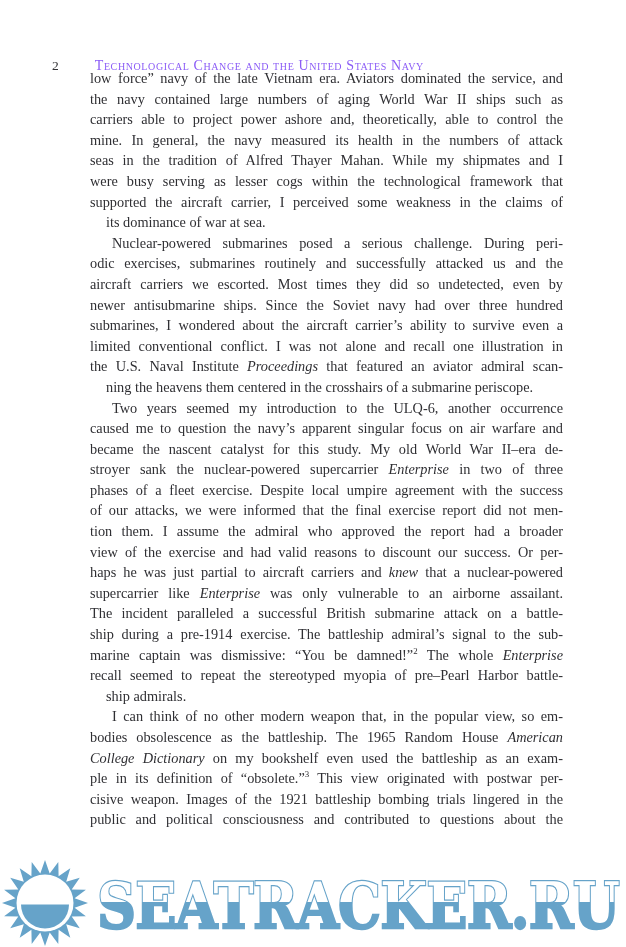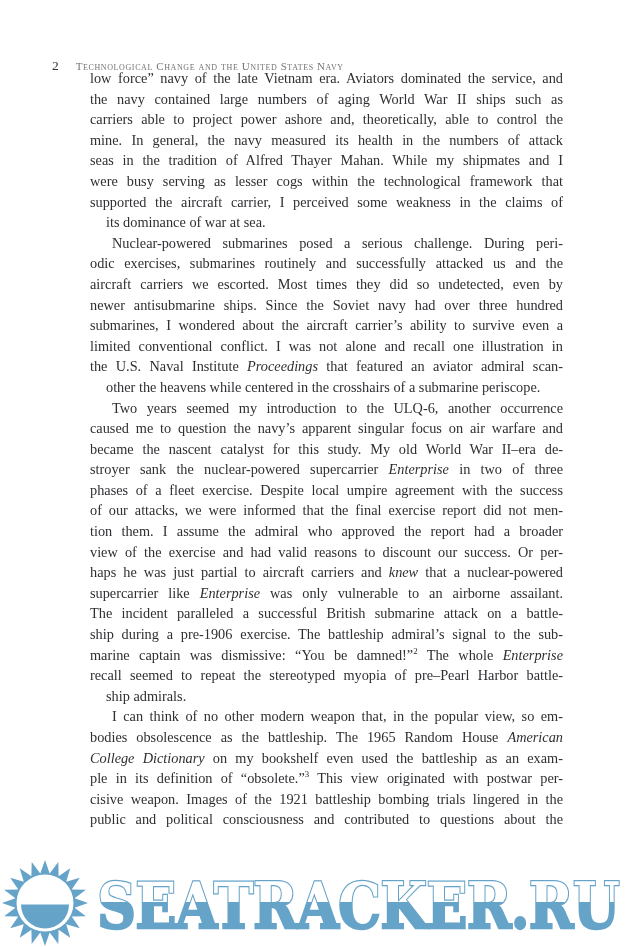--- a/index.html
+++ b/index.html
@@ -3,22 +3,22 @@
 <meta charset="utf-8">
 <style>
   html,body{margin:0;padding:0;background:#fff;}
   .page{
     position:relative;width:626px;height:947px;background:#ffffff;
     font-family:"Liberation Serif",serif;color:#2e2e31;overflow:hidden;
   }
   .header{position:absolute;left:52px;top:56px;width:512px;white-space:nowrap;}
   .pagenum{font-size:13.5px;display:inline-block;color:#333336;}
   .runhead{
-    display:inline-block;margin-left:17px;font-variant:small-caps;
-    font-size:11px;letter-spacing:0.6px;color:#737373;
+    display:inline-block;margin-left:36px;font-variant:small-caps;
+    font-size:14px;letter-spacing:0.6px;color:#8b5cf6;
   }
   .textblock{
     position:absolute;left:90px;top:68px;width:473px;
     font-size:14.3px;line-height:20.6px;color:#2f2f33;
   }
   .line{text-align:justify;text-align-last:justify;}
   .line.flush{text-align-last:left;margin-left:16px;}
   .line.indent{text-indent:22px;font-family:Liberation Serif, serif;}
   .line sup{font-size:0.62em;line-height:0;vertical-align:super;}
   .watermark{position:absolute;left:0;top:850px;width:626px;height:97px;}
@@ -48,33 +48,33 @@
       <div class="line">were busy serving as lesser cogs within the technological framework that</div>
       <div class="line">supported the aircraft carrier, I perceived some weakness in the claims of</div>
       <div class="line flush">its dominance of war at sea.</div>
       <div class="line indent">Nuclear-powered submarines posed a serious challenge. During peri-</div>
       <div class="line">odic exercises, submarines routinely and successfully attacked us and the</div>
       <div class="line">aircraft carriers we escorted. Most times they did so undetected, even by</div>
       <div class="line">newer antisubmarine ships. Since the Soviet navy had over three hundred</div>
       <div class="line">submarines, I wondered about the aircraft carrier’s ability to survive even a</div>
       <div class="line">limited conventional conflict. I was not alone and recall one illustration in</div>
       <div class="line">the U.S. Naval Institute <i>Proceedings</i> that featured an aviator admiral scan-</div>
-      <div class="line flush">other the heavens while centered in the crosshairs of a submarine periscope.</div>
+      <div class="line flush">ning the heavens them centered in the crosshairs of a submarine periscope.</div>
       <div class="line indent">Two years seemed my introduction to the ULQ-6, another occurrence</div>
       <div class="line">caused me to question the navy’s apparent singular focus on air warfare and</div>
       <div class="line">became the nascent catalyst for this study. My old World War II–era de-</div>
       <div class="line">stroyer sank the nuclear-powered supercarrier <i>Enterprise</i> in two of three</div>
       <div class="line">phases of a fleet exercise. Despite local umpire agreement with the success</div>
       <div class="line">of our attacks, we were informed that the final exercise report did not men-</div>
       <div class="line">tion them. I assume the admiral who approved the report had a broader</div>
       <div class="line">view of the exercise and had valid reasons to discount our success. Or per-</div>
       <div class="line">haps he was just partial to aircraft carriers and <i>knew</i> that a nuclear-powered</div>
       <div class="line">supercarrier like <i>Enterprise</i> was only vulnerable to an airborne assailant.</div>
       <div class="line">The incident paralleled a successful British submarine attack on a battle-</div>
-      <div class="line">ship during a pre-1906 exercise. The battleship admiral’s signal to the sub-</div>
+      <div class="line">ship during a pre-1914 exercise. The battleship admiral’s signal to the sub-</div>
       <div class="line">marine captain was dismissive: “You be damned!”<sup>2</sup> The whole <i>Enterprise</i></div>
       <div class="line">recall seemed to repeat the stereotyped myopia of pre–Pearl Harbor battle-</div>
       <div class="line flush">ship admirals.</div>
       <div class="line indent">I can think of no other modern weapon that, in the popular view, so em-</div>
       <div class="line">bodies obsolescence as the battleship. The 1965 Random House <i>American</i></div>
       <div class="line"><i>College Dictionary</i> on my bookshelf even used the battleship as an exam-</div>
       <div class="line">ple in its definition of “obsolete.”<sup>3</sup> This view originated with postwar per-</div>
       <div class="line">cisive weapon. Images of the 1921 battleship bombing trials lingered in the</div>
       <div class="line">public and political consciousness and contributed to questions about the</div>
     </div>

